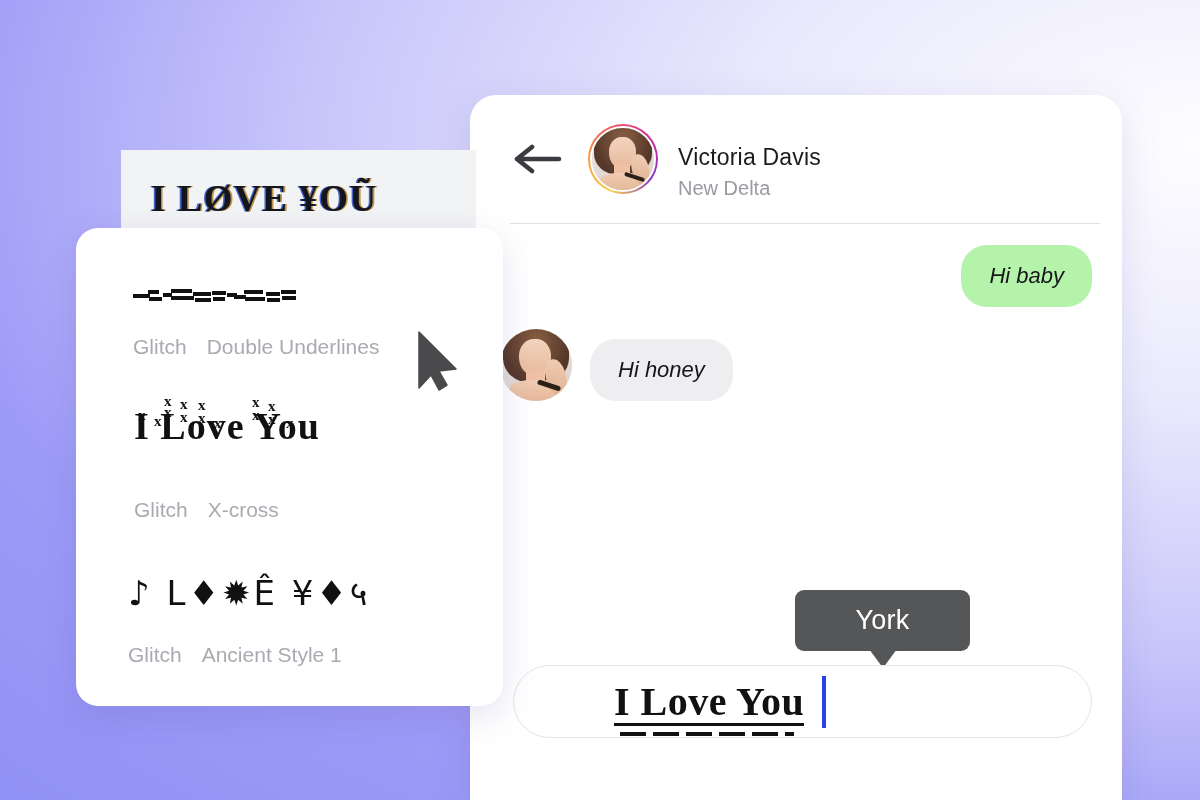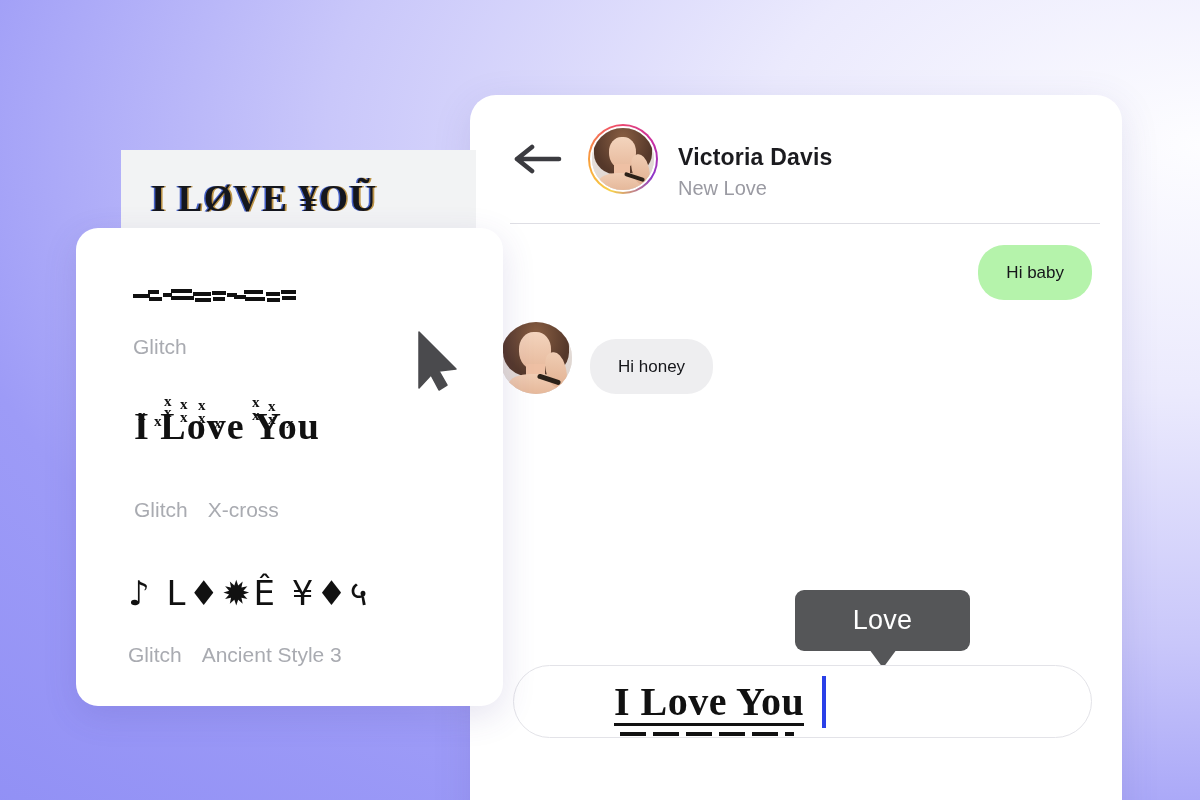--- a/index.html
+++ b/index.html
@@ -44,35 +44,35 @@
   .p-face{position:absolute;left:27%;top:14%;width:44%;height:52%;border-radius:46% 46% 50% 50%;
       background:linear-gradient(180deg,#f3d4bd,#e7b99c);}
   .p-neck{position:absolute;left:36%;top:58%;width:26%;height:22%;background:#eec0a4;}
   .p-body{position:absolute;left:12%;top:72%;width:76%;height:34%;border-radius:40% 40% 0 0;
       background:linear-gradient(180deg,#f0cdb4,#e3b394);}
   .p-arm{position:absolute;right:8%;top:42%;width:28%;height:50%;border-radius:45%;
       background:linear-gradient(200deg,#f1cfb6,#e0ae8e);transform:rotate(-14deg);}
   .p-strap{position:absolute;left:52%;top:76%;width:34%;height:7%;background:#2b2118;
       border-radius:4px;transform:rotate(18deg);}
   .hdr-text{display:flex;flex-direction:column;justify-content:center;}
-  .hdr-name{font-size:23px;font-weight:700;color:#1b1b1f;letter-spacing:.2px;line-height:1.25;margin-top:28px;}
+  .hdr-name{font-size:23px;font-weight:400;color:#1b1b1f;letter-spacing:.2px;line-height:1.25;margin-top:28px;}
   .hdr-loc{font-size:20px;color:#9a9aa2;line-height:1.45;margin-top:3px;}
   .hdr-divider{
     position:absolute;left:40px;top:128px;width:590px;height:1px;background:#dedee4;
   }
 
   
   .messages{position:absolute;left:0;top:150px;width:652px;}
   .row{display:flex;align-items:flex-end;padding:0 30px;margin-bottom:22px;}
   .row.out{justify-content:flex-end;}
   .row.in{justify-content:flex-start;}
   .bubble{
-    font-size:17px;line-height:1.25;color:#15161a;
+    font-size:22px;line-height:1.25;color:#15161a;
     padding:17px 28px;border-radius:26px;max-width:440px;
-    box-sizing:border-box;white-space:nowrap;
+    box-sizing:border-box;white-space:nowrap;font-style:italic;
   }
   .bubble.green{background:#b5f3ab;}
   .bubble.gray{background:#eeeef0;}
   .msg-avatar{
     width:72px;height:72px;border-radius:50%;overflow:hidden;margin-right:18px;
     flex:0 0 auto;position:relative;background:#e3dcd8;
   }
 
   
   .tooltip{
@@ -189,21 +189,21 @@
             <div class="p-neck"></div>
               <div class="p-body"></div>
               <div class="p-arm"></div>
             <div class="p-strap"></div>
           </div>
         </div>
       </div>
 
       <div class="hdr-text">
         <div class="hdr-name">Victoria Davis</div>
-        <div class="hdr-loc">New Love</div>
+        <div class="hdr-loc">New Delta</div>
       </div>
     </div>
 
     <div class="hdr-divider"></div>
 
     <div class="messages">
 
       <div class="row out">
         <div class="bubble green">Hi baby</div>
       </div>
@@ -220,21 +220,21 @@
             <div class="p-strap"></div>
           </div>
         </div>
         <div class="bubble gray">Hi honey</div>
       </div>
 
     </div>
   </div>
 
   <div class="tooltip">
-    <span class="tooltip-label">Love</span>
+    <span class="tooltip-label">York</span>
   </div>
   <div class="tooltip-tip"></div>
 
   <div class="msg-input">
     <div class="input-value" title="Message...">
       <span>I Love You</span>
       <i class="u1"></i><i class="u2"></i>
     </div>
     <div class="caret"></div>
   </div>
@@ -266,20 +266,21 @@
         <i style="left:111px;top:-2px;width:19px;height:4px;"></i>
         <i style="left:112px;top:5px;width:20px;height:4px;"></i>
         <i style="left:133px;top:0px;width:14px;height:4px;"></i>
         <i style="left:134px;top:6px;width:13px;height:4px;"></i>
         <i style="left:148px;top:-2px;width:15px;height:4px;"></i>
         <i style="left:149px;top:4px;width:14px;height:4px;"></i>
       </div>
     </div>
     <div class="du-tags">
       <span>Glitch</span>
+      <span>Double Underlines</span>
     </div>
 
     <div class="xmarks">
       <span style="left:4px;top:12px;">x</span>
       <span style="left:20px;top:18px;">x</span>
       <span style="left:30px;top:-2px;">x</span>
       <span style="left:30px;top:9px;">x</span>
       <span style="left:46px;top:1px;">x</span>
       <span style="left:46px;top:14px;">x</span>
       <span style="left:64px;top:2px;">x</span>
@@ -293,21 +294,21 @@
     </div>
     <div class="item-xc-art">I Love You</div>
     <div class="item-xc-tags">
       <span>Glitch</span>
       <span>X-cross</span>
     </div>
 
     <div class="item-as-art">♪ L♦✹Ê ¥♦५</div>
     <div class="item-as-tags">
       <span>Glitch</span>
-      <span>Ancient Style 3</span>
+      <span>Ancient Style 1</span>
     </div>
   </div>
 
   <div class="spark">
     <i style="left:17px;top:0;width:3px;height:13px;"></i>
     <i style="left:5px;top:5px;width:3px;height:12px;transform:rotate(38deg);"></i>
     <i style="left:29px;top:5px;width:3px;height:12px;transform:rotate(-38deg);"></i>
   </div>
   <div class="cursor">
     <svg width="52" height="62" viewBox="0 0 52 62">

